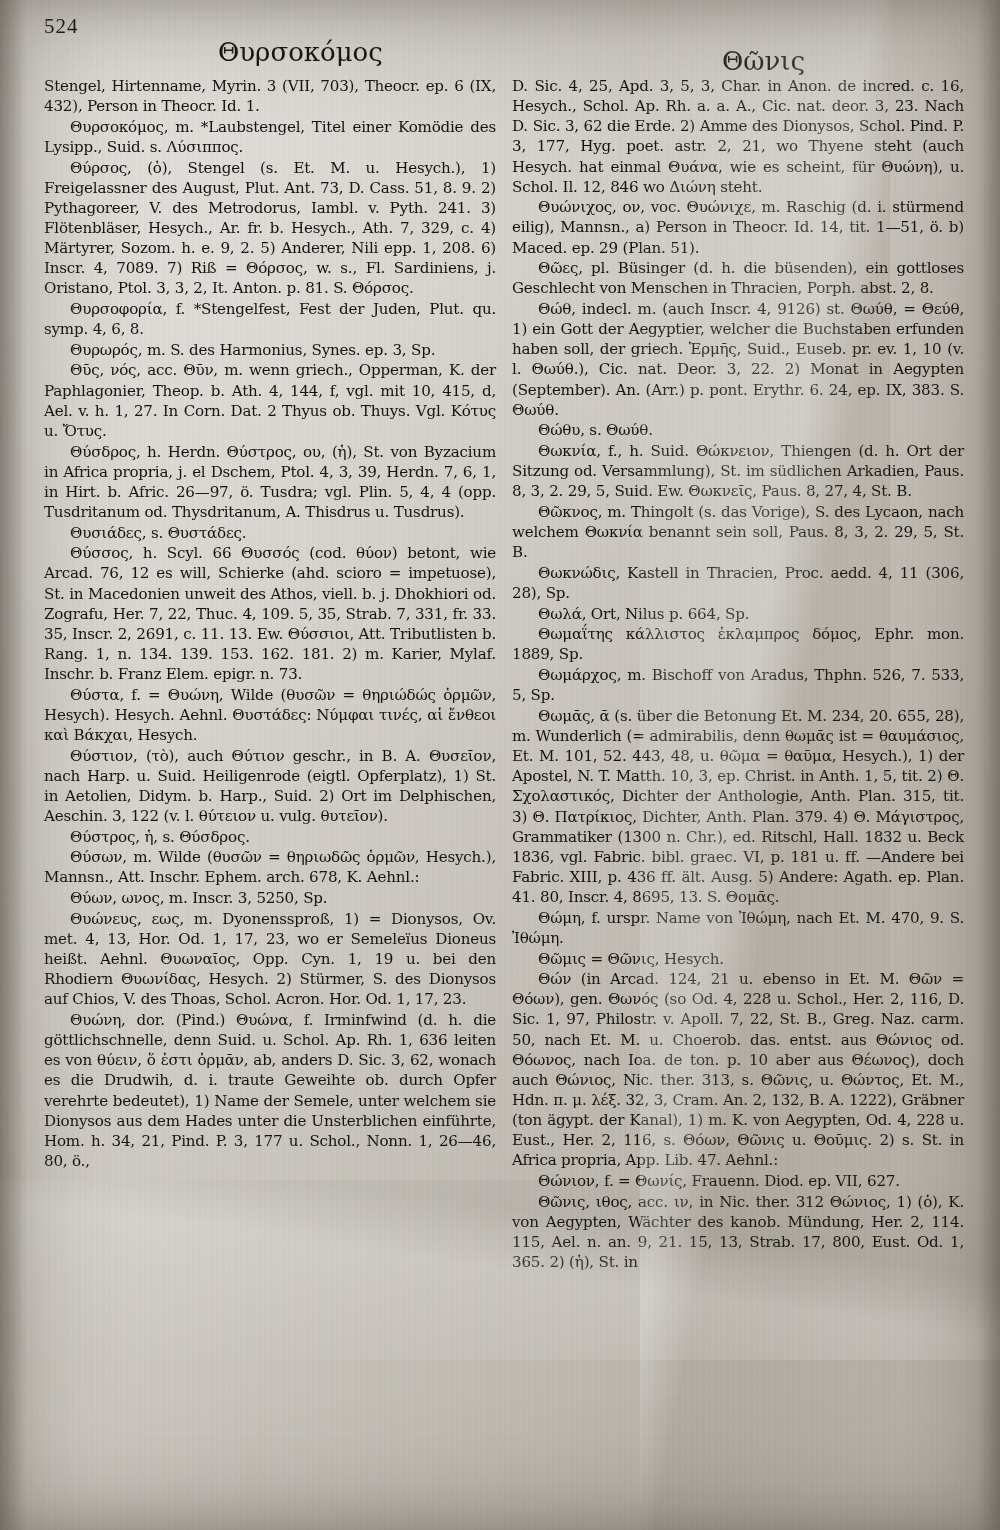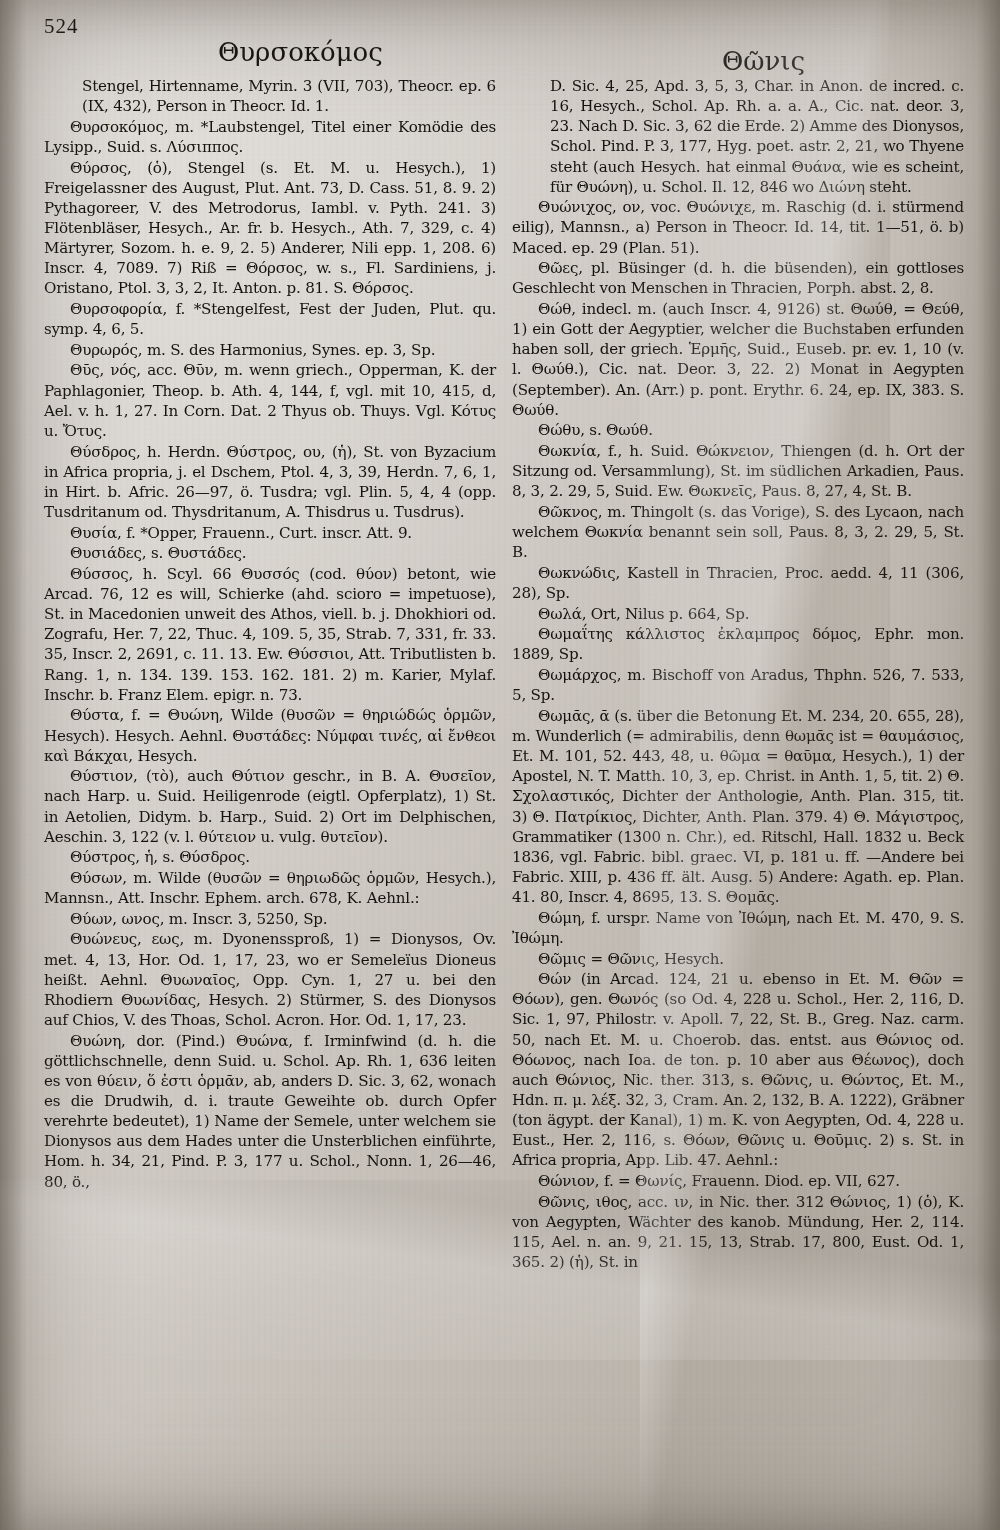--- a/index.html
+++ b/index.html
@@ -82,21 +82,21 @@
     text-justify: inter-word;
     hyphens: manual;
   }
   .col-left { left: 44px; }
   .col-right { left: 512px; }
 
   .entry {
     margin: 0 0 0.5px 0;
     text-indent: 26px;
   }
-  .entry.noind { text-indent: 0; margin-left: 38px; }
+  .entry.noind { text-indent: 0; }
 
   
   .gk { font-family: "DejaVu Serif", serif; }
 
   
   .de {
     font-family: "DejaVu Serif", serif;
     letter-spacing: -0.2px;
   }
 
@@ -135,33 +135,32 @@
     <div class="folio">524</div>
     <div class="headword-left gk">Θυρσοκόμος</div>
     <div class="headword-right gk">Θῶνις</div>
   </div>
 
   <div class="cols">
     <div class="col col-left">
       <p class="entry noind de">Stengel, Hirtenname, Myrin. 3 (VII, 703), Theocr. ep. 6 (IX, 432), Person in Theocr. Id. 1.</p>
       <p class="entry de">Θυρσοκόμος, m. *Laubstengel, Titel einer Komödie des Lysipp., Suid. s. Λύσιππος.</p>
       <p class="entry de">Θύρσος, (ὁ), Stengel (s. Et. M. u. Hesych.), 1) Freigelassner des August, Plut. Ant. 73, D. Cass. 51, 8. 9. 2) Pythagoreer, V. des Metrodorus, Iambl. v. Pyth. 241. 3) Flötenbläser, Hesych., Ar. fr. b. Hesych., Ath. 7, 329, c. 4) Märtyrer, Sozom. h. e. 9, 2. 5) Anderer, Nili epp. 1, 208. 6) Inscr. 4, 7089. 7) Riß = Θόρσος, w. s., Fl. Sardiniens, j. Oristano, Ptol. 3, 3, 2, It. Anton. p. 81. S. Θόρσος.</p>
-      <p class="entry de">Θυρσοφορία, f. *Stengelfest, Fest der Juden, Plut. qu. symp. 4, 6, 5.</p>
+      <p class="entry de">Θυρσοφορία, f. *Stengelfest, Fest der Juden, Plut. qu. symp. 4, 6, 8.</p>
       <p class="entry de">Θυρωρός, m. S. des Harmonius, Synes. ep. 3, Sp.</p>
       <p class="entry de">Θῦς, νός, acc. Θῦν, m. wenn griech., Opperman, K. der Paphlagonier, Theop. b. Ath. 4, 144, f, vgl. mit 10, 415, d, Ael. v. h. 1, 27. In Corn. Dat. 2 Thyus ob. Thuys. Vgl. Κότυς u. Ὄτυς.</p>
       <p class="entry de">Θύσδρος, h. Herdn. Θύστρος, ου, (ἡ), St. von Byzacium in Africa propria, j. el Dschem, Ptol. 4, 3, 39, Herdn. 7, 6, 1, in Hirt. b. Afric. 26—97, ö. Tusdra; vgl. Plin. 5, 4, 4 (opp. Tusdritanum od. Thysdritanum, A. Thisdrus u. Tusdrus).</p>
-      <p class="entry de">Θυσία, f. *Opper, Frauenn., Curt. inscr. Att. 9.</p>
       <p class="entry de">Θυσιάδες, s. Θυστάδες.</p>
       <p class="entry de">Θύσσος, h. Scyl. 66 Θυσσός (cod. θύον) betont, wie Arcad. 76, 12 es will, Schierke (ahd. scioro = impetuose), St. in Macedonien unweit des Athos, viell. b. j. Dhokhiori od. Zografu, Her. 7, 22, Thuc. 4, 109. 5, 35, Strab. 7, 331, fr. 33. 35, Inscr. 2, 2691, c. 11. 13. Ew. Θύσσιοι, Att. Tributlisten b. Rang. 1, n. 134. 139. 153. 162. 181. 2) m. Karier, Mylaf. Inschr. b. Franz Elem. epigr. n. 73.</p>
       <p class="entry de">Θύστα, f. = Θυώνη, Wilde (θυσῶν = θηριώδώς ὁρμῶν, Hesych). Hesych. Aehnl. Θυστάδες: Νύμφαι τινές, αἱ ἔνθεοι καὶ Βάκχαι, Hesych.</p>
       <p class="entry de">Θύστιον, (τὸ), auch Θύτιον geschr., in B. A. Θυσεῖον, nach Harp. u. Suid. Heiligenrode (eigtl. Opferplatz), 1) St. in Aetolien, Didym. b. Harp., Suid. 2) Ort im Delphischen, Aeschin. 3, 122 (v. l. θύτειον u. vulg. θυτεῖον).</p>
       <p class="entry de">Θύστρος, ἡ, s. Θύσδρος.</p>
       <p class="entry de">Θύσων, m. Wilde (θυσῶν = θηριωδῶς ὁρμῶν, Hesych.), Mannsn., Att. Inschr. Ephem. arch. 678, K. Aehnl.:</p>
       <p class="entry de">Θύων, ωνος, m. Inscr. 3, 5250, Sp.</p>
-      <p class="entry de">Θυώνευς, εως, m. Dyonenssproß, 1) = Dionysos, Ov. met. 4, 13, Hor. Od. 1, 17, 23, wo er Semeleïus Dioneus heißt. Aehnl. Θυωναῖος, Opp. Cyn. 1, 27 u. bei den Rhodiern Θυωνίδας, Hesych. 2) Stürmer, S. des Dionysos auf Chios, V. des Thoas, Schol. Acron. Hor. Od. 1, 17, 23.</p>
+      <p class="entry de">Θυώνευς, εως, m. Dyonenssproß, 1) = Dionysos, Ov. met. 4, 13, Hor. Od. 1, 17, 23, wo er Semeleïus Dioneus heißt. Aehnl. Θυωναῖος, Opp. Cyn. 1, 19 u. bei den Rhodiern Θυωνίδας, Hesych. 2) Stürmer, S. des Dionysos auf Chios, V. des Thoas, Schol. Acron. Hor. Od. 1, 17, 23.</p>
       <p class="entry de">Θυώνη, dor. (Pind.) Θυώνα, f. Irminfwind (d. h. die göttlichschnelle, denn Suid. u. Schol. Ap. Rh. 1, 636 leiten es von θύειν, ὅ ἐστι ὁρμᾶν, ab, anders D. Sic. 3, 62, wonach es die Drudwih, d. i. traute Geweihte ob. durch Opfer verehrte bedeutet), 1) Name der Semele, unter welchem sie Dionysos aus dem Hades unter die Unsterblichen einführte, Hom. h. 34, 21, Pind. P. 3, 177 u. Schol., Nonn. 1, 26—46, 80, ö.,</p>
     </div>
 
     <div class="col col-right">
       <p class="entry noind de">D. Sic. 4, 25, Apd. 3, 5, 3, Char. in Anon. de incred. c. 16, Hesych., Schol. Ap. Rh. a. a. A., Cic. nat. deor. 3, 23. Nach D. Sic. 3, 62 die Erde. 2) Amme des Dionysos, Schol. Pind. P. 3, 177, Hyg. poet. astr. 2, 21, wo Thyene steht (auch Hesych. hat einmal Θυάνα, wie es scheint, für Θυώνη), u. Schol. Il. 12, 846 wo Διώνη steht.</p>
       <p class="entry de">Θυώνιχος, ον, voc. Θυώνιχε, m. Raschig (d. i. stürmend eilig), Mannsn., a) Person in Theocr. Id. 14, tit. 1—51, ö. b) Maced. ep. 29 (Plan. 51).</p>
       <p class="entry de">Θῶες, pl. Büsinger (d. h. die büsenden), ein gottloses Geschlecht von Menschen in Thracien, Porph. abst. 2, 8.</p>
       <p class="entry de">Θώθ, indecl. m. (auch Inscr. 4, 9126) st. Θωύθ, = Θεύθ, 1) ein Gott der Aegyptier, welcher die Buchstaben erfunden haben soll, der griech. Ἑρμῆς, Suid., Euseb. pr. ev. 1, 10 (v. l. Θωύθ.), Cic. nat. Deor. 3, 22. 2) Monat in Aegypten (September). An. (Arr.) p. pont. Erythr. 6. 24, ep. IX, 383. S. Θωύθ.</p>
       <p class="entry de">Θώθυ, s. Θωύθ.</p>
       <p class="entry de">Θωκνία, f., h. Suid. Θώκνειον, Thiengen (d. h. Ort der Sitzung od. Versammlung), St. im südlichen Arkadien, Paus. 8, 3, 2. 29, 5, Suid. Ew. Θωκνεῖς, Paus. 8, 27, 4, St. B.</p>

